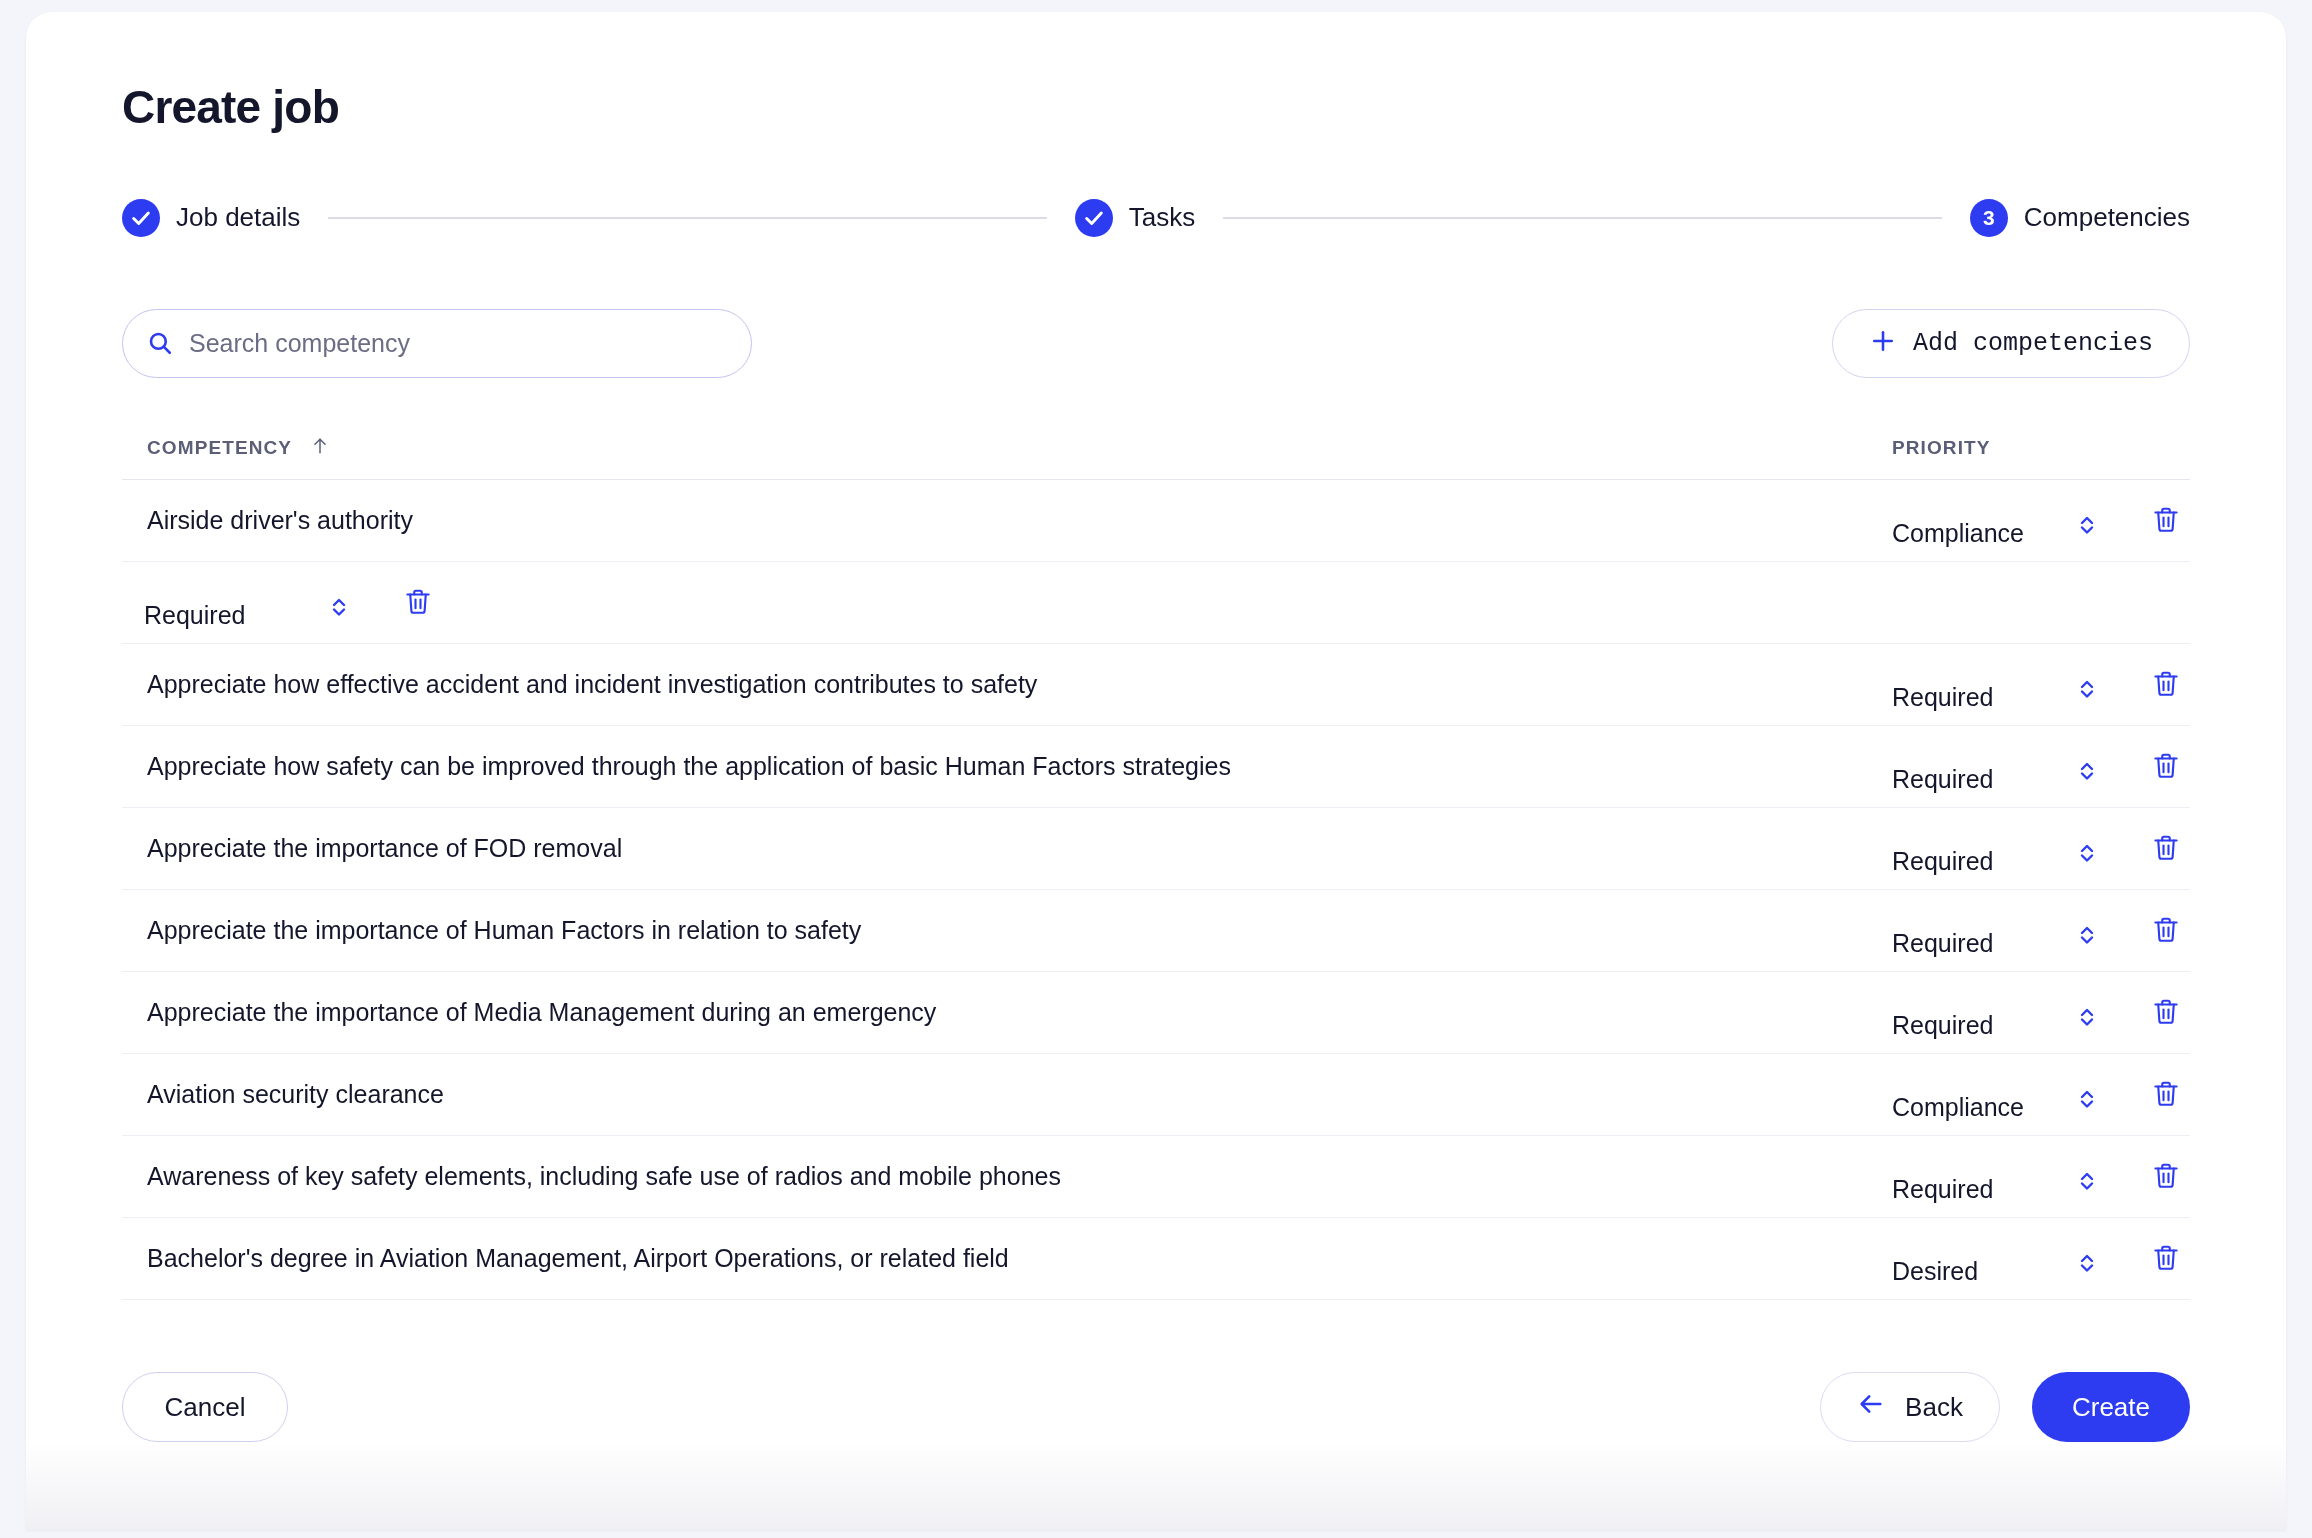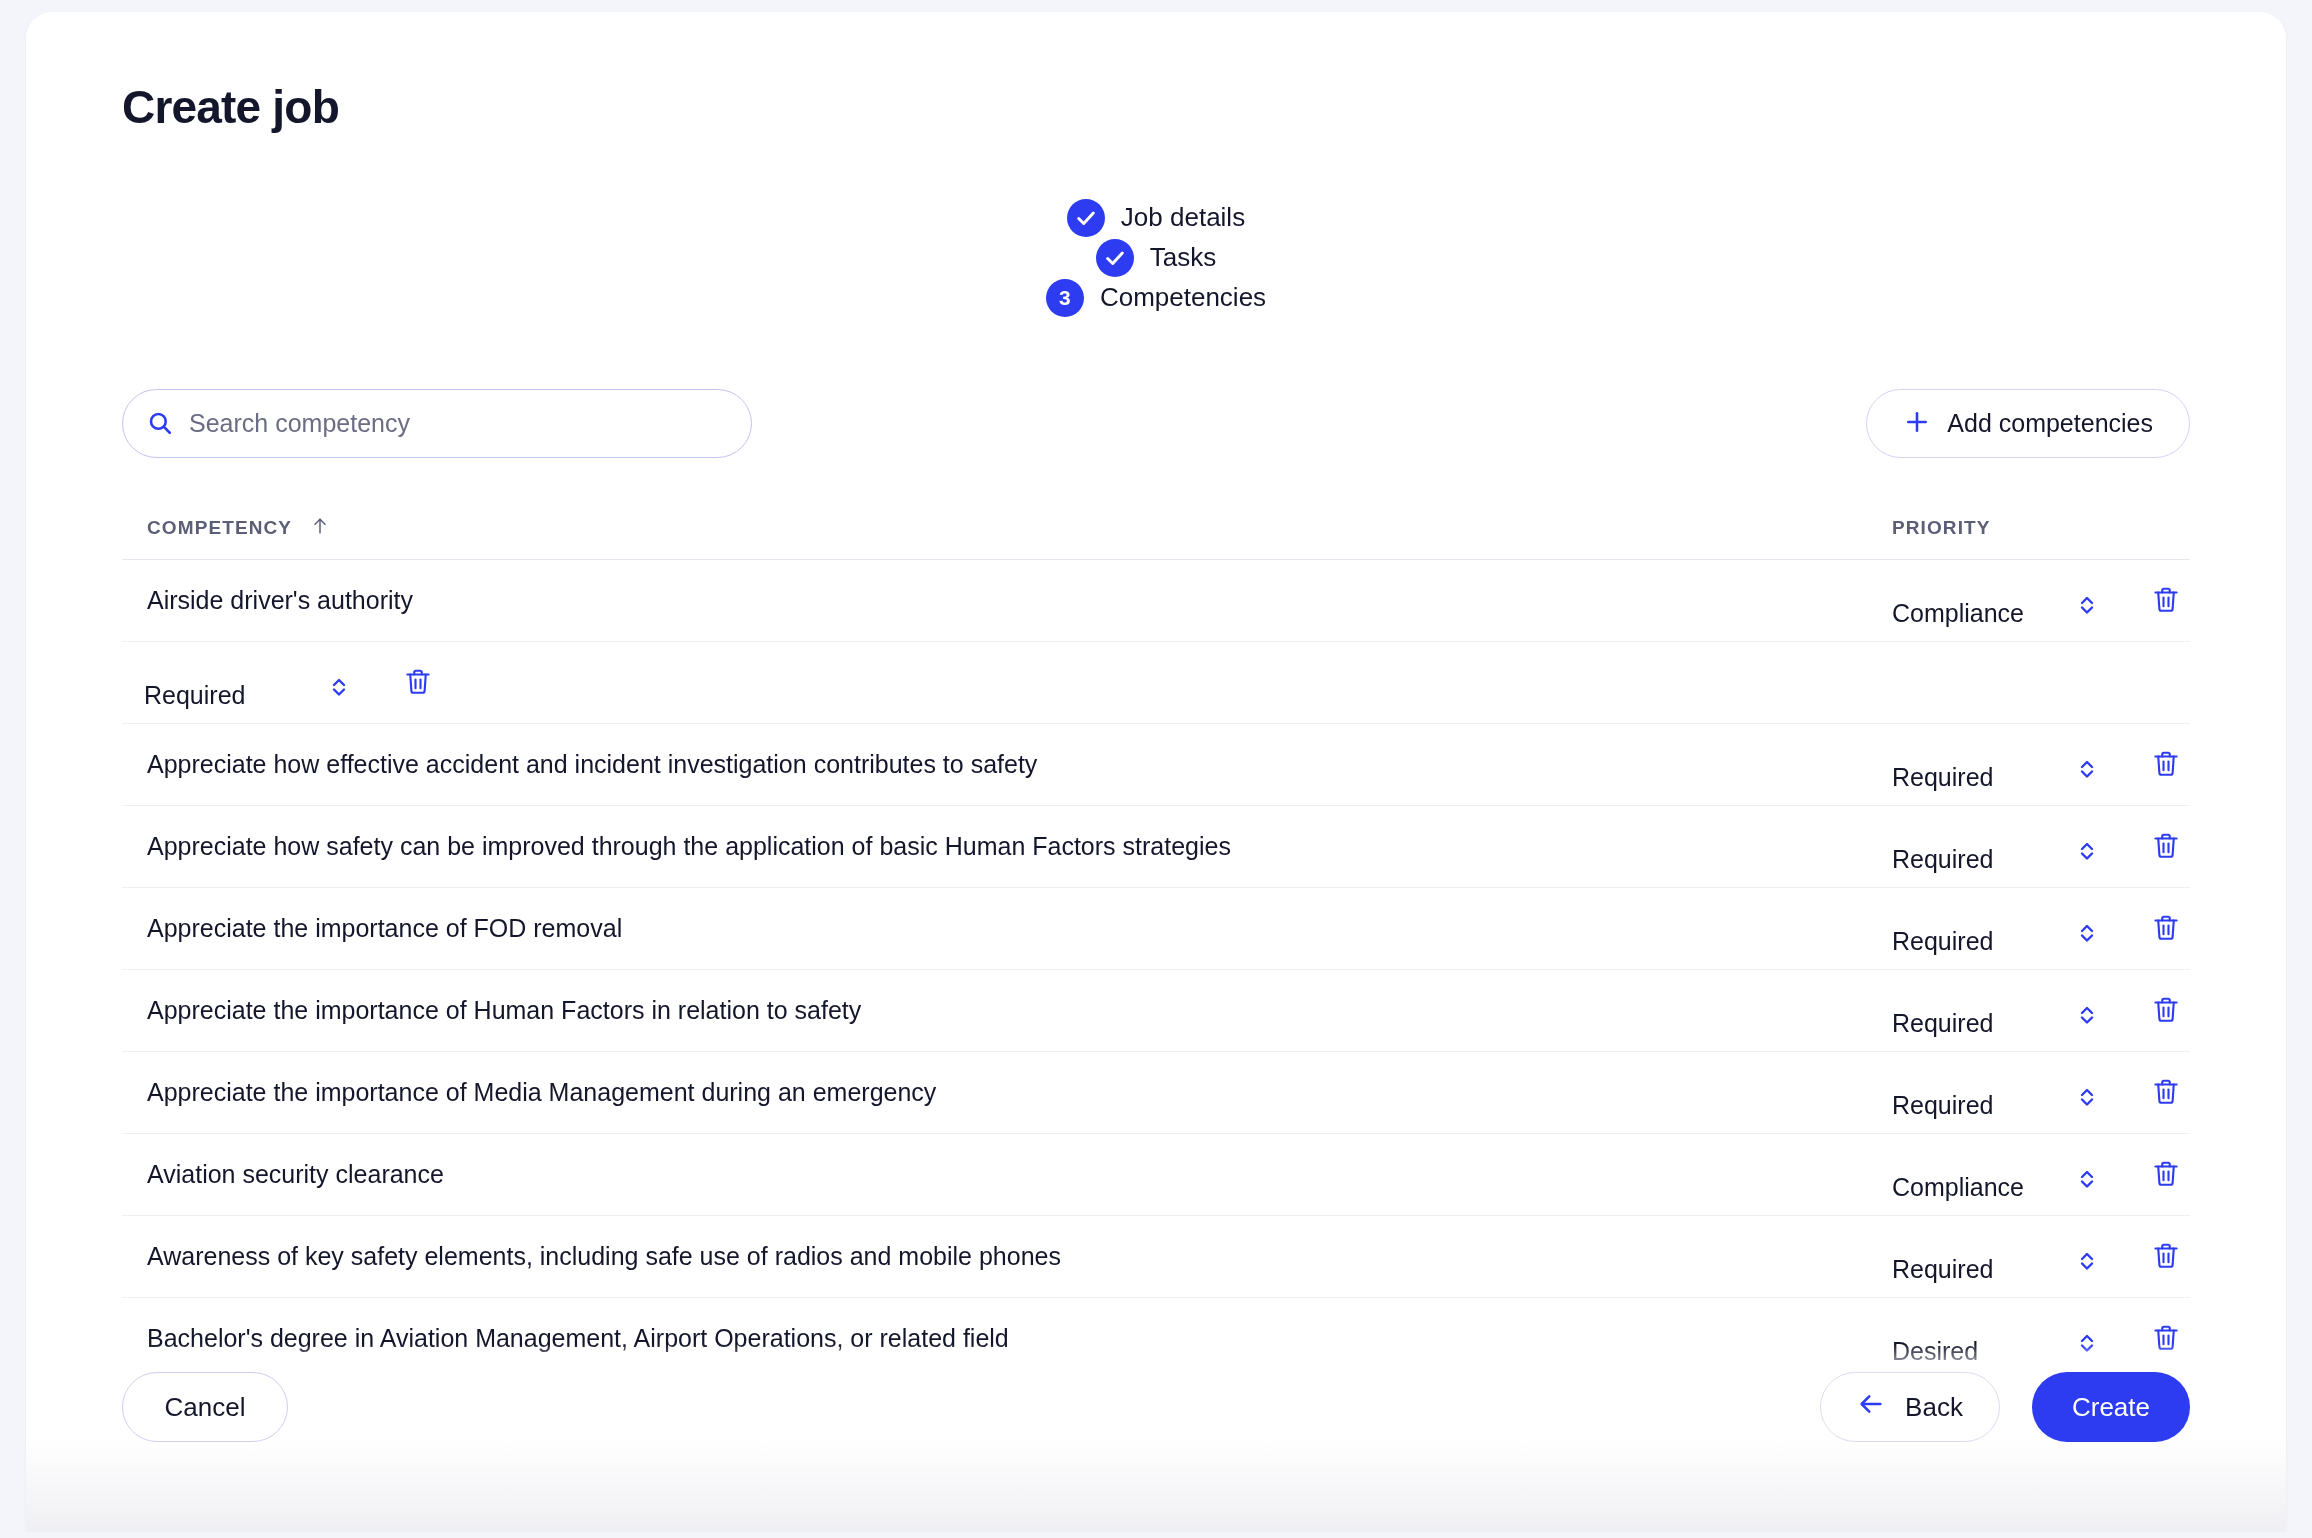--- a/index.html
+++ b/index.html
@@ -46,21 +46,20 @@
     letter-spacing: -0.8px;
     padding-left: 96px;
   }
 
   
   .stepper {
     display: flex;
     align-items: center;
     margin-top: 66px;
     padding: 0 96px 0 96px;
-    flex-direction: column;
   }
 
   .step {
     display: flex;
     align-items: center;
     gap: 16px;
     flex: 0 0 auto;
   }
 
   .step-badge {
@@ -137,21 +136,21 @@
   .add-btn {
     display: flex;
     align-items: center;
     gap: 16px;
     height: 69px;
     padding: 0 36px;
     border: 1.5px solid #d3d4f2;
     border-radius: 36px;
     background: #fff;
     cursor: pointer;
-    font-family: Liberation Sans, sans-serif;
+    font-family: Liberation Mono, monospace;
   }
   .add-btn .label {
     font-size: 25px;
     color: #14162b;
     white-space: nowrap;
   }
 
   
   .table {
     margin-top: 58px;

